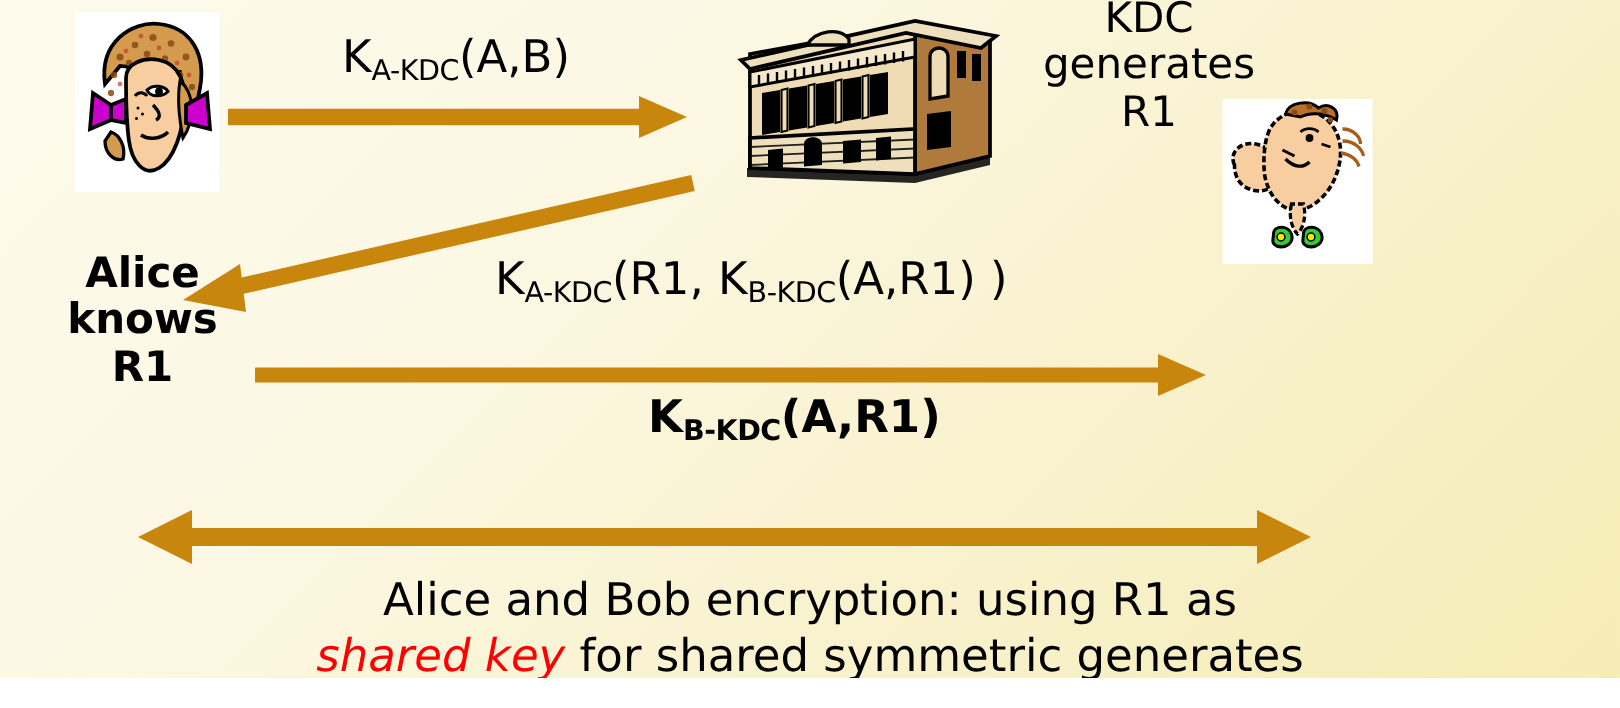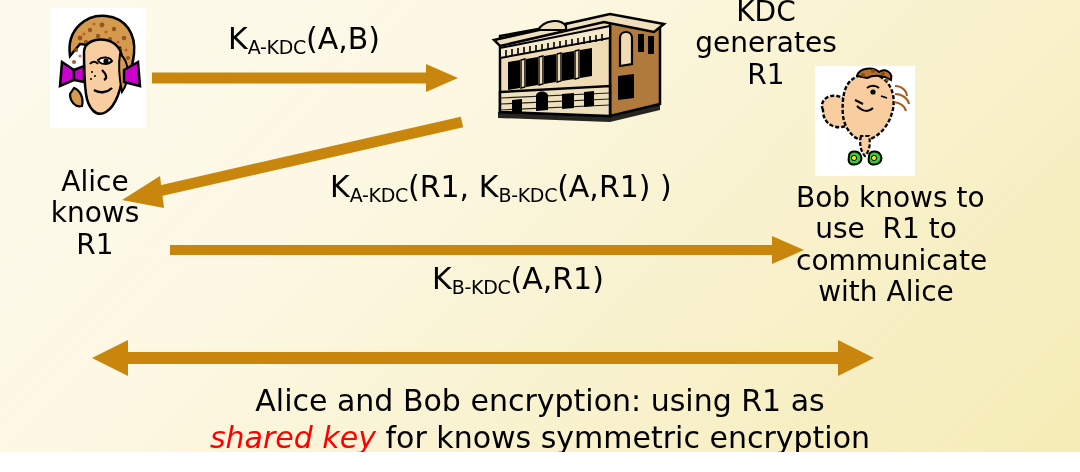--- a/index.html
+++ b/index.html
@@ -246,34 +246,30 @@
   </div>
 
   <div class="abs txt t-formula" style="left:228px; top:22px;">
     <span>K</span><span class="sub">A-KDC</span><span>(A,B)</span>
   </div>
 
   <div class="abs txt t-caption" style="left:690px; top:-4px; width:152px;">KDC
 generates
 R1</div>
 
-  <div class="abs txt t-caption" style="left:24px; top:166px; width:142px;">Alice
+  <div class="abs txt t-caption" style="left:24px; top:166px; width:142px;font-weight:bold;">Alice
 knows
 R1</div>
 
   <div class="abs txt t-formula" style="left:330px; top:170px;text-align:center;">
     <span>K</span><span class="sub">A-KDC</span><span>(R1, </span><span>K</span><span class="sub">B-KDC</span><span>(A,R1) )</span>
   </div>
 
-  <div class="abs txt t-caption" style="left:796px; top:182px; width:180px;">Bob knows to
-use  R1 to
-communicate
-with Alice</div>
-
-  <div class="abs txt t-formula" style="left:432px; top:262px;">
+
+  <div class="abs txt t-formula" style="left:432px; top:262px;font-weight:bold;">
     <span>K</span><span class="sub">B-KDC</span><span>(A,R1)</span>
   </div>
 
   <div class="abs txt t-bottom" style="left:0px; top:384px; width:1080px;">Alice and Bob encryption: using R1 as</div>
 
-  <div class="abs txt t-bottom" style="left:0px; top:421px; width:1080px;"><span class="em-red">shared key</span><span> for knows symmetric encryption</span></div>
+  <div class="abs txt t-bottom" style="left:0px; top:421px; width:1080px;"><span class="em-red">shared key</span><span> for shared symmetric generates</span></div>
 
 </div>
 
 </body></html>

